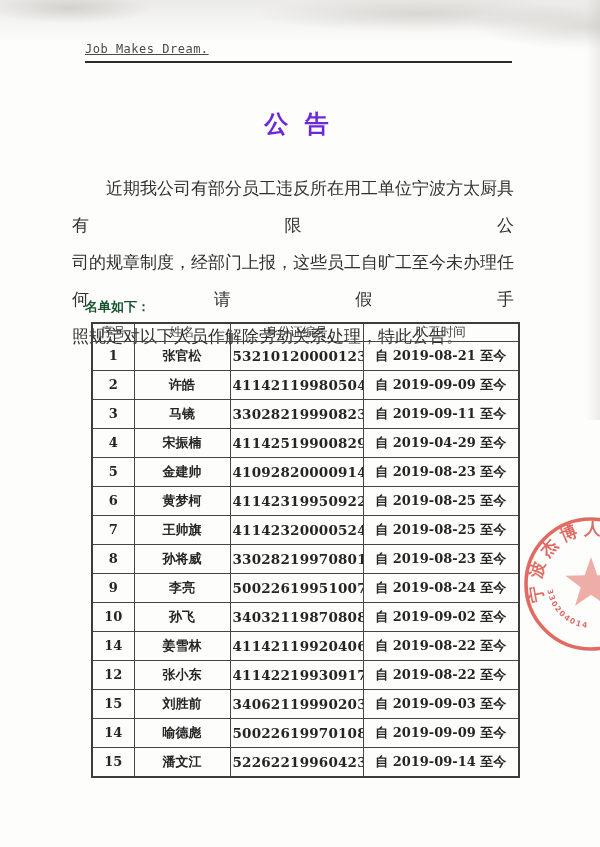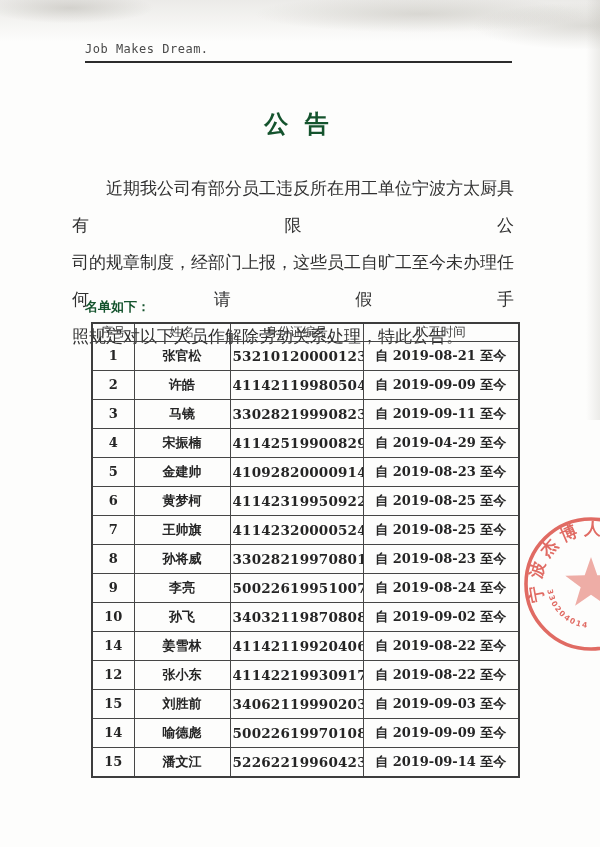--- a/index.html
+++ b/index.html
@@ -27,26 +27,26 @@
     position: absolute; top: 0; right: 0; width: 14px; height: 420px;
     background: linear-gradient(270deg, rgba(175,172,164,0.22), rgba(175,172,164,0));
     pointer-events: none;
   }
   .doc-header {
     position: absolute; top: 42px; left: 85px; width: 427px;
     display: flex; justify-content: space-between; align-items: flex-end;
     padding-bottom: 5px;
     border-bottom: 2px solid #2c2c2c;
     font-family: "DejaVu Sans Mono", "Liberation Mono", monospace;
-    font-size: 12px; color: #4a4a4a; letter-spacing: 0.5px;
+    font-size: 12px; color: #4a4a4a; letter-spacing: 0.5px; text-decoration: underline;
   }
   .doc-title {
     position: absolute; top: 108px; left: 85px; width: 427px;
     text-align: center;
-    font-size: 24px; font-weight: bold; color: #14532d;
+    font-size: 24px; font-weight: bold; color: #6d28d9;
     letter-spacing: 4px;
   }
   .body-paragraph {
     position: absolute; top: 170px; left: 72px; width: 442px;
     font-size: 17px; line-height: 37px; color: #303030;
   }
   .body-line { white-space: nowrap; }
   .body-line.jfill { text-align: justify; text-align-last: justify; white-space: normal; }
   .body-line.first { text-indent: 34px; }
   .list-label {

